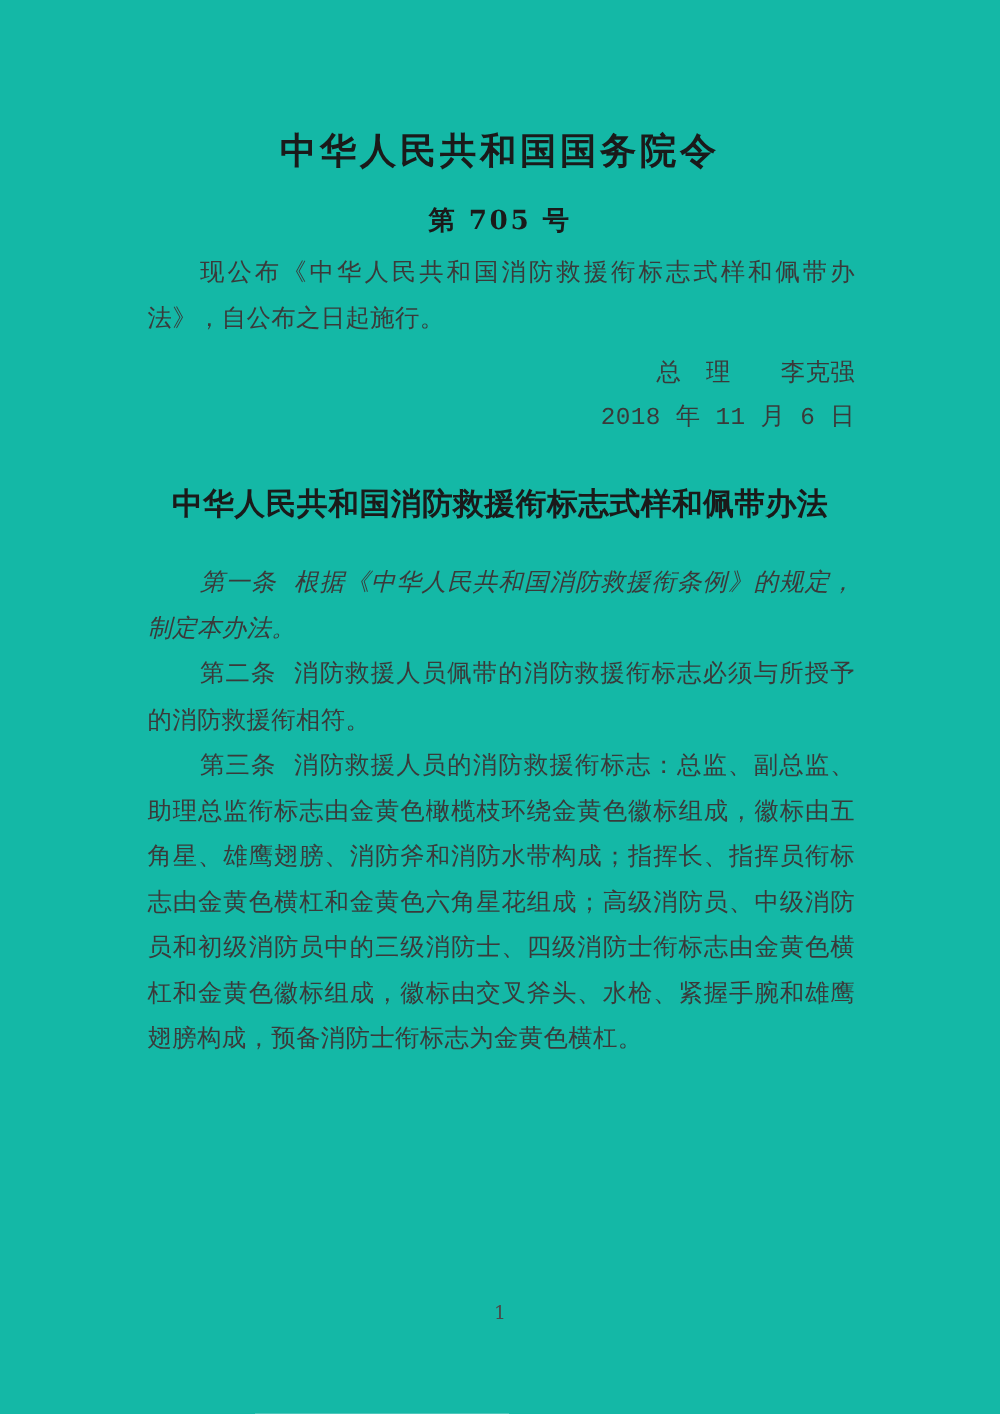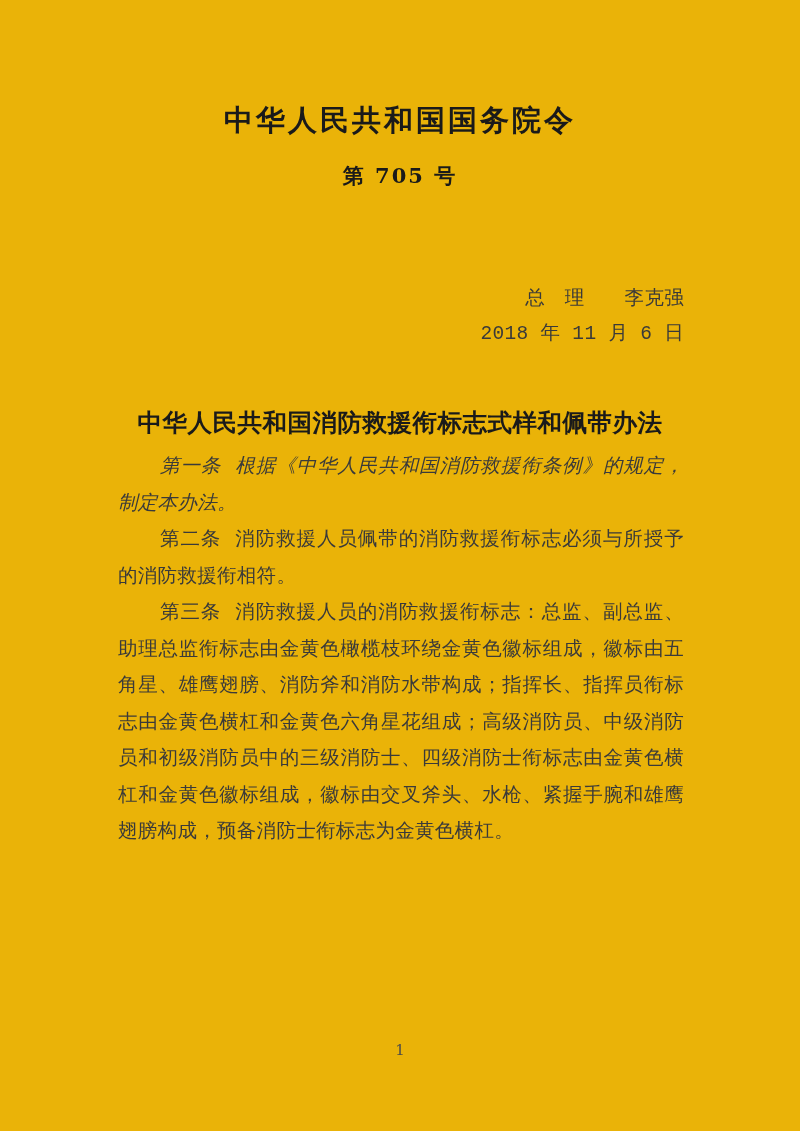--- a/index.html
+++ b/index.html
@@ -14,21 +14,21 @@
     font-family: "DejaVu Serif", "Liberation Serif", serif;
     color: #3a3a3a;
     overflow: hidden;
   }
   .page {
     position: absolute;
     left: 0;
     top: 0;
     width: 800px;
     height: 1131px;
-    background: #eab308;
+    background: #14b8a6;
   }
 
   
   .decree-title {
     position: absolute;
     left: 0;
     top: 100px;
     width: 800px;
     text-align: center;
     font-size: 29px;
@@ -89,21 +89,20 @@
     position: absolute;
     left: 0;
     top: 386px;
     width: 800px;
     text-align: center;
     font-size: 24.5px;
     font-weight: bold;
     letter-spacing: 0.5px;
     color: #1a1a1a;
     line-height: 34px;
-    margin-top: 20px;
   }
 
   
   .art1 { top: 448px; font-style: italic; }
   .art2 { top: 521px; }
   .art3 { top: 594px; }
   .art4 { top: 828px; }
 
   .art-label {
     margin-right: 14px;
@@ -123,20 +122,21 @@
 </style>
 </head>
 <body>
 
 <div class="page">
 
   <div class="decree-title">中华人民共和国国务院令</div>
 
   <div class="decree-number">第 705 号</div>
 
+  <div class="body-block indent preamble">现公布《中华人民共和国消防救援衔标志式样和佩带办法》，自公布之日起施行。</div>
 
   <div class="sig-line sig-name">
     <span>总　理</span><span class="sig-gap-lg"></span><span>李克强</span>
   </div>
 
   <div class="sig-line sig-date">2018 年 11 月 6 日</div>
 
   <div class="section-heading">中华人民共和国消防救援衔标志式样和佩带办法</div>
 
   <div class="body-block indent art1">

